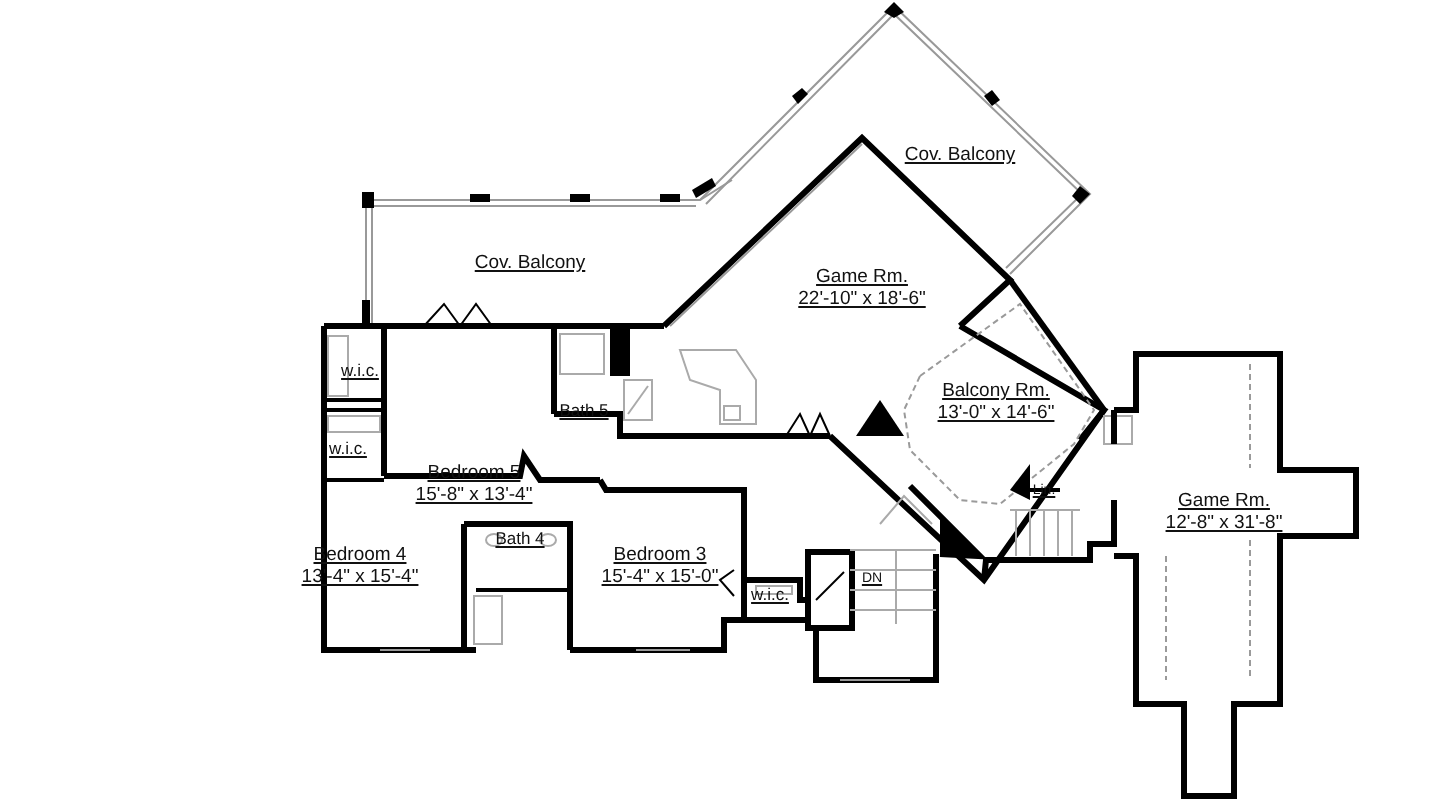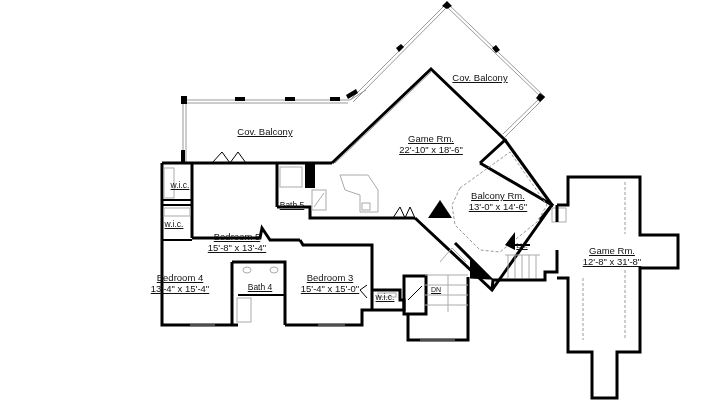--- a/index.html
+++ b/index.html
@@ -140,21 +140,21 @@
 
 <div class="lbl small" style="left:292px; top:200px;">Bath 5</div>
 <div class="lbl small" style="left:180px; top:180px;">w.i.c.</div>
 <div class="lbl small" style="left:174px; top:219px;">w.i.c.</div>
 
 <div class="lbl" style="left:180px; top:272px;">
   <div>Bedroom 4</div>
   <div>13'-4" x 15'-4"</div>
 </div>
 
-<div class="lbl small" style="left:260px; top:282px;">Bath 4</div>
+<div class="lbl small" style="left:260px; top:264px;">Bath 4</div>
 
 <div class="lbl" style="left:330px; top:272px;">
   <div>Bedroom 3</div>
   <div>15'-4" x 15'-0"</div>
 </div>
 
 <div class="lbl small" style="left:385px; top:292px;">w.i.c.</div>
 <div class="lbl small" style="left:522px; top:240px; font-size:7px;">Lin.</div>
 
 <div class="lbl" style="left:612px; top:245px;">

